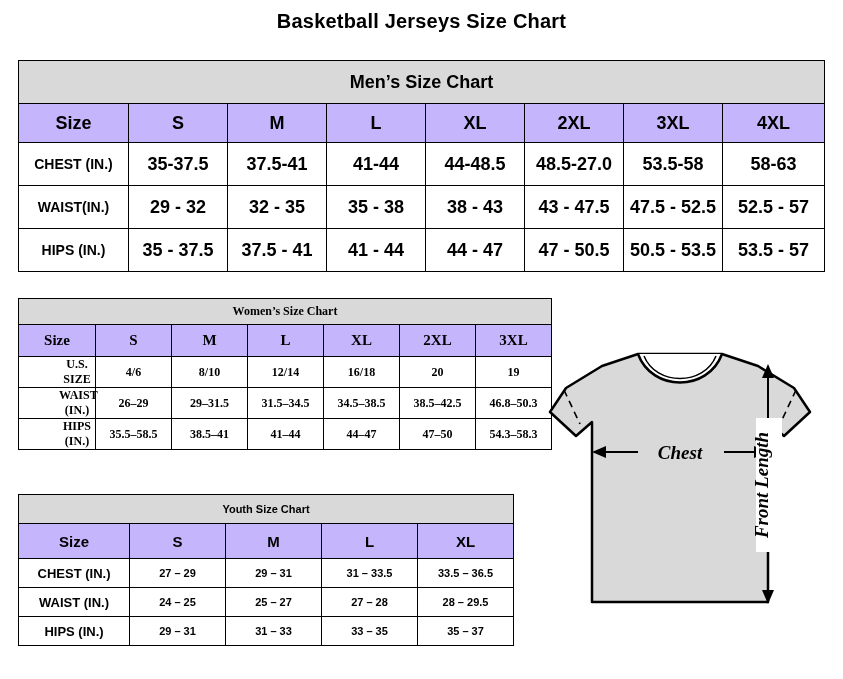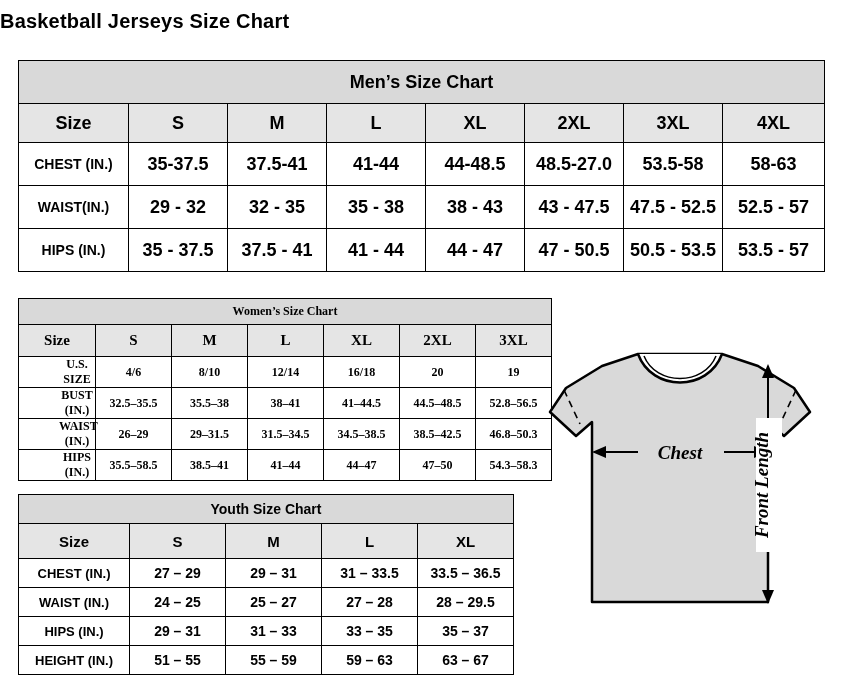--- a/index.html
+++ b/index.html
@@ -9,20 +9,21 @@
   body {
     width: 843px;
     height: 679px;
     background: #ffffff;
     font-family: "Liberation Sans", sans-serif;
     color: #000000;
     position: relative;
     overflow: hidden;
   }
   #page-title {
+    text-align: center;
     font-size: 20px;
     font-weight: bold;
     margin: 10px 0 0 0;
     letter-spacing: 0.2px;
   }
   .chart-wrap {
     position: absolute;
   }
   table.size-table {
     border-collapse: collapse;
@@ -36,40 +37,40 @@
     padding: 0;
     vertical-align: middle;
   }
   .caption-cell {
     background: #d9d9d9;
     font-size: 16px;
     font-weight: bold;
     height: 34px;
   }
   .hdr-cell {
-    background: #e5e5e5;
+    background: #c4b5fd;
     font-size: 15px;
     font-weight: bold;
   }
   
   #mens-wrap { left: 18px; top: 60px; }
   #mens-table { width: 806px; }
   #mens-table td { height: 42px; font-size: 18px; }
   #mens-table tr.hdr td { height: 38px; }
   #mens-table td.rowlabel { font-size: 14px; }
   
   #womens-wrap { left: 18px; top: 298px; }
   #womens-table { width: 533px; }
   #womens-table td { height: 25px; font-size: 12px; font-family: Liberation Serif, serif; }
   #womens-table tr.hdr td { height: 31px; font-size: 15px; }
   #womens-table td.rowlabel { font-size: 12px; padding-left: 40px; }
   
   #youth-wrap { left: 18px; top: 494px; }
   #youth-table { width: 495px; }
-  #youth-table td { height: 28px; font-size: 14px; }
+  #youth-table td { height: 28px; font-size: 11px; }
   #youth-table tr.hdr td { height: 34px; font-size: 15px; }
   #youth-table td.rowlabel { font-size: 13px; }
   
   #shirt-wrap {
     left: 530px;
     top: 340px;
     width: 300px;
     height: 330px;
   }
   #shirt-svg { display: block; }
@@ -173,29 +174,20 @@
       <tr>
         <td class="rowlabel">U.S. SIZE</td>
         <td>4/6</td>
         <td>8/10</td>
         <td>12/14</td>
         <td>16/18</td>
         <td>20</td>
         <td>19</td>
       </tr>
       <tr>
-        <td class="rowlabel">BUST  (IN.)</td>
-        <td>32.5–35.5</td>
-        <td>35.5–38</td>
-        <td>38–41</td>
-        <td>41–44.5</td>
-        <td>44.5–48.5</td>
-        <td>52.8–56.5</td>
-      </tr>
-      <tr>
         <td class="rowlabel">WAIST  (IN.)</td>
         <td>26–29</td>
         <td>29–31.5</td>
         <td>31.5–34.5</td>
         <td>34.5–38.5</td>
         <td>38.5–42.5</td>
         <td>46.8–50.3</td>
       </tr>
       <tr>
         <td class="rowlabel">HIPS  (IN.)</td>
@@ -244,27 +236,20 @@
         <td>27  –  28</td>
         <td>28  –  29.5</td>
       </tr>
       <tr>
         <td class="rowlabel">HIPS  (IN.)</td>
         <td>29  –  31</td>
         <td>31  –  33</td>
         <td>33  –  35</td>
         <td>35  –  37</td>
       </tr>
-      <tr>
-        <td class="rowlabel">HEIGHT  (IN.)</td>
-        <td>51  –  55</td>
-        <td>55  –  59</td>
-        <td>59  –  63</td>
-        <td>63  –  67</td>
-      </tr>
     </tbody>
   </table>
 </div>
 
 <div class="chart-wrap" id="shirt-wrap">
   <svg id="shirt-svg" width="300" height="330" viewBox="0 0 300 330" xmlns="http://www.w3.org/2000/svg">
 
     <g>
       <path d="M108 14 L72 26 L36 48 L20 72 L46 96 L62 82 L62 262 L238 262 L238 82 L254 96 L280 72 L264 48 L228 26 L192 14 Z" fill="#d9d9d9" stroke="#000000" stroke-width="2.5" stroke-linejoin="round"></path>
 

